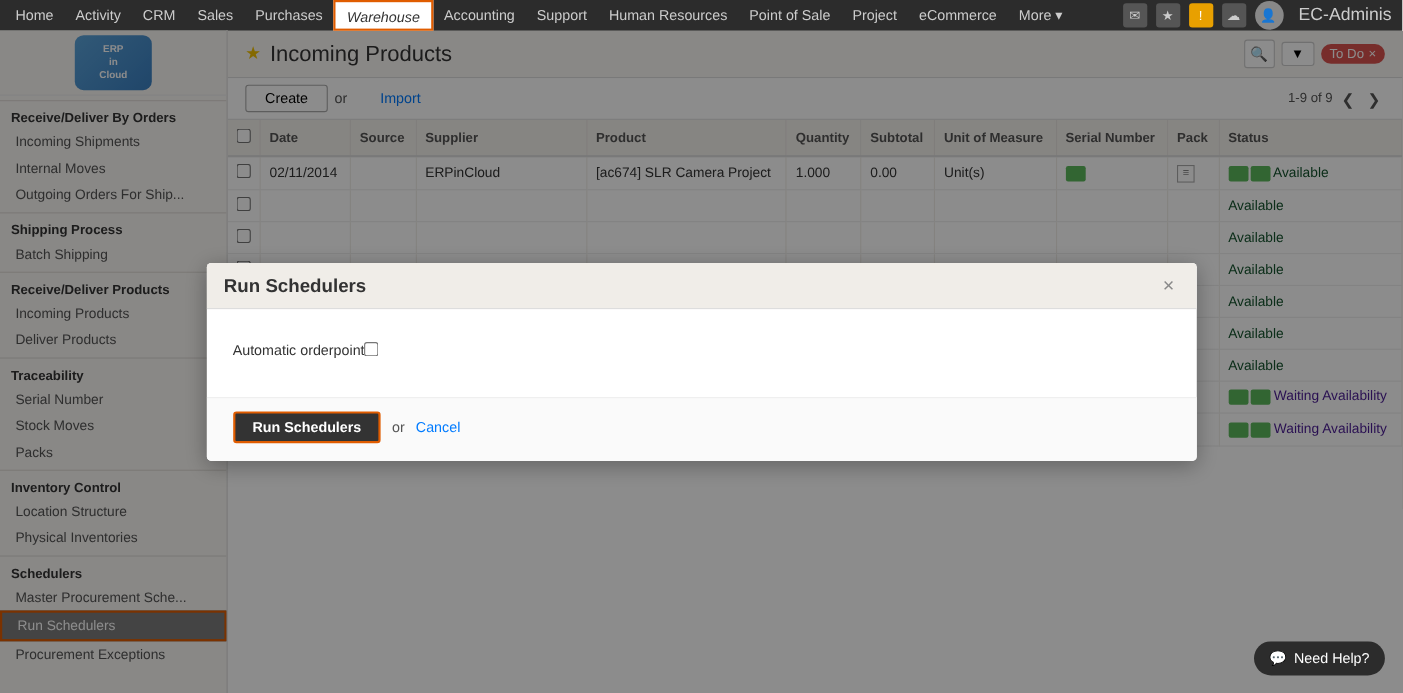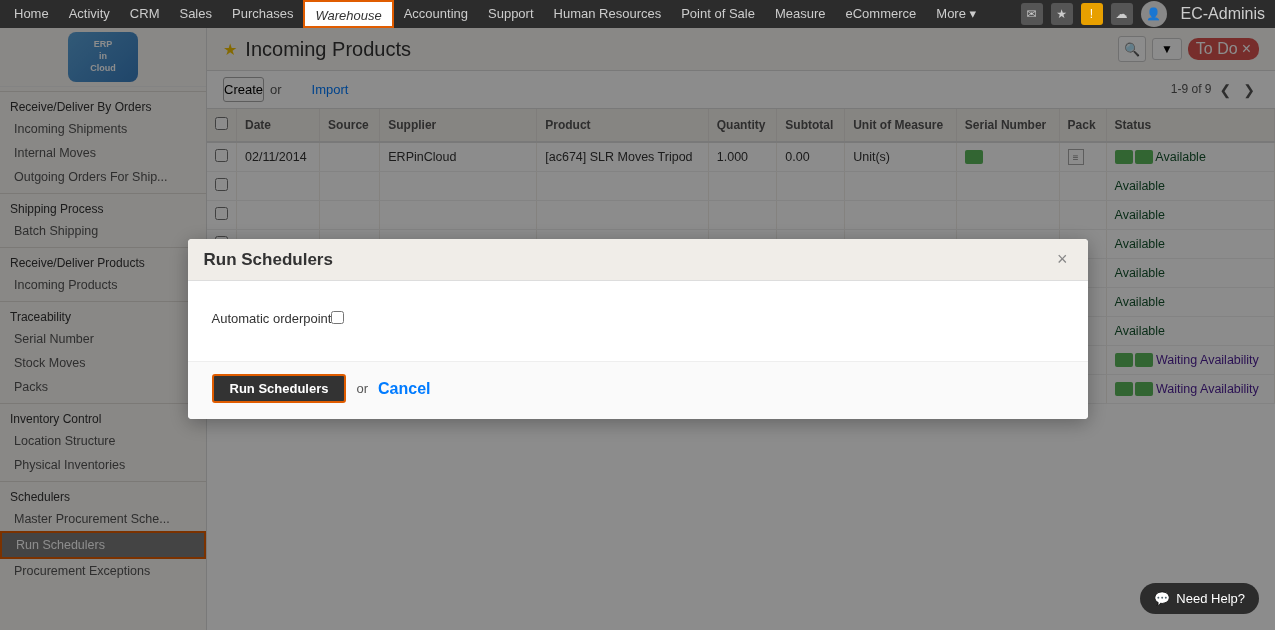--- a/index.html
+++ b/index.html
@@ -41,45 +41,45 @@
       width: 70px; height: 50px;
       background: linear-gradient(135deg, #5ba3d9 0%, #3a7fc1 100%);
       border-radius: 8px; display: flex; align-items: center; justify-content: center;
       color: white; font-size: 10px; font-weight: bold; text-align: center;
     }
     .sidebar-item {
       padding: 5px 10px 5px 14px; color: #555; cursor: pointer; font-size: 12.5px;
     }
     .sidebar-item.active { background: #7c7c7c; color: #fff; }
     .sidebar-group-title {
-      color: #333; font-size: 12px; font-weight: normal;
+      color: #333; font-size: 12px; font-weight: bold;
       padding: 8px 10px 3px; border-top: 1px solid #e0dcd7; margin-top: 4px;
     }
 
     
     .content { flex: 1; display: flex; flex-direction: column; overflow: hidden; }
 
     
     .content-header {
       background: #f9f7f4; border-bottom: 1px solid #ddd;
       padding: 8px 16px; display: flex; align-items: center; gap: 8px;
     }
     .page-title { font-size: 20px; color: #333; display: flex; align-items: center; gap: 6px; }
     .star-icon { color: #f0c000; font-size: 16px; }
     .header-right { margin-left: auto; display: flex; align-items: center; gap: 6px; }
     .search-box { width: 28px; height: 26px; border: 1px solid #ccc; border-radius: 3px; display:flex;align-items:center;justify-content:center; background:#fff; cursor:pointer; }
     .filter-btn { background: #fff; border: 1px solid #ccc; border-radius: 3px; padding: 3px 8px; cursor:pointer; display:flex;align-items:center;gap:4px; font-size:12px; }
-    .todo-badge { background: #d9534f; color: #fff; border-radius: 10px; padding: 2px 8px; font-size: 16px; display:flex;align-items:center;gap:4px; }
+    .todo-badge { background: #d9534f; color: #fff; border-radius: 10px; padding: 2px 8px; font-size: 12px; display:flex;align-items:center;gap:4px; }
 
     
     .toolbar {
       background: #fff; border-bottom: 1px solid #ddd;
       padding: 6px 16px; display: flex; align-items: center; gap: 6px;
     }
-    .btn-create { background: #fff; border: 1px solid #aaa; border-radius: 3px; padding: 4px 0; cursor:pointer; font-size:13px; }
+    .btn-create { background: #fff; border: 1px solid #aaa; border-radius: 3px; padding: 4px 17px; cursor:pointer; font-size:13px; }
     .link-btn { color: #007bff; cursor:pointer; font-size:13px; text-decoration:none; background:none; border:none;padding-left:24px; }
     .pagination { margin-left: auto; font-size: 12px; color: #555; display:flex;align-items:flex-start;gap:4px; }
     .page-nav { cursor:pointer; color:#555; font-size:14px; padding:0 4px; }
 
     
     .table-container { flex: 1; overflow-y: auto; background: #fff; }
     table { width: 100%; border-collapse: collapse; font-size: 12.5px; }
     thead tr { background: #f5f2ed; border-bottom: 2px solid #ddd; }
     th { padding: 8px 8px; text-align: left; color: #555; font-weight: bold; font-size: 12px; border-right: 1px solid #e8e4e0; }
     td { padding: 6px 8px; border-bottom: 1px solid #eee; border-right: 1px solid #f0ede8; color: #333; }
@@ -113,37 +113,37 @@
     .modal-title { font-size: 17px; color: #333; font-weight: bold; }
     .modal-close { background: none; border: none; font-size: 18px; cursor:pointer; color: #888; padding: 0 4px; }
     .modal-body { padding: 30px 24px 20px; min-height: 80px; }
     .modal-field { display: flex; align-items: flex-start; }
     .modal-label { font-size: 13px; color: #333; font-weight: normal; }
     .modal-footer { padding: 12px 24px 16px; display: flex; align-items: center; gap: 10px; border-top: 1px solid #eee; background: #fafafa; }
     .btn-run {
       background: #333; color: #fff; border: 2px solid #e05c00;
       border-radius: 3px; padding: 5px 16px; cursor:pointer; font-size:13px; font-weight:bold;
     }
-    .btn-cancel { background: none; border: none; color: #007bff; cursor:pointer; font-size:16px;font-weight:bold; }
+    .btn-cancel { background: none; border: none; color: #007bff; cursor:pointer; font-size:13px; }
   </style>
 </head>
 <body>
 
 <div class="top-nav">
   <div class="top-nav-item">Home</div>
   <div class="top-nav-item">Activity</div>
   <div class="top-nav-item">CRM</div>
   <div class="top-nav-item">Sales</div>
   <div class="top-nav-item">Purchases</div>
   <div class="top-nav-item active" style="border:2px solid #e05c00;background:#fff;color:#333;">Warehouse</div>
   <div class="top-nav-item">Accounting</div>
   <div class="top-nav-item">Support</div>
   <div class="top-nav-item">Human Resources</div>
   <div class="top-nav-item">Point of Sale</div>
-  <div class="top-nav-item">Measure</div>
+  <div class="top-nav-item">Project</div>
   <div class="top-nav-item">eCommerce</div>
   <div class="top-nav-item">More ▾</div>
   <div class="top-nav-right">
     <div class="nav-icon">✉</div>
     <div class="nav-icon">★</div>
     <div class="nav-icon bell">!</div>
     <div class="nav-icon">☁</div>
     <div class="nav-icon" style="width:26px;height:26px;border-radius:50%;background:#888;">👤</div>
     <div class="nav-user">EC-Adminis</div>
   </div>
@@ -161,20 +161,21 @@
     <div class="sidebar-group-title">Receive/Deliver By Orders</div>
     <div class="sidebar-item">Incoming Shipments</div>
     <div class="sidebar-item">Internal Moves</div>
     <div class="sidebar-item">Outgoing Orders For Ship...</div>
 
     <div class="sidebar-group-title">Shipping Process</div>
     <div class="sidebar-item">Batch Shipping</div>
 
     <div class="sidebar-group-title">Receive/Deliver Products</div>
     <div class="sidebar-item">Incoming Products</div>
+    <div class="sidebar-item">Deliver Products</div>
 
     <div class="sidebar-group-title">Traceability</div>
     <div class="sidebar-item">Serial Number</div>
     <div class="sidebar-item">Stock Moves</div>
     <div class="sidebar-item">Packs</div>
 
     <div class="sidebar-group-title">Inventory Control</div>
     <div class="sidebar-item">Location Structure</div>
     <div class="sidebar-item">Physical Inventories</div>
 
@@ -229,21 +230,21 @@
             <th>Pack</th>
             <th>Status</th>
           </tr>
         </thead>
         <tbody id="table-body">
         <tr>
     <td class="checkbox-cell"><input type="checkbox" style=""></td>
     <td>02/11/2014</td>
     <td></td>
     <td>ERPinCloud</td>
-    <td>[ac674] SLR Moves Tripod</td>
+    <td>[ac674] SLR Camera Project</td>
     <td>1.000</td>
     <td>0.00</td>
     <td>Unit(s)</td>
     <td><span class="icon-small icon-green"></span></td>
     <td><span class="icon-doc">≡</span></td>
     <td class="status-available"><span class="icon-small icon-green" style="margin-right:2px;"></span><span class="icon-small icon-green"></span> Available</td>
   </tr>
             <tr>
     <td class="checkbox-cell"><input type="checkbox" style=""></td>
     <td></td>

